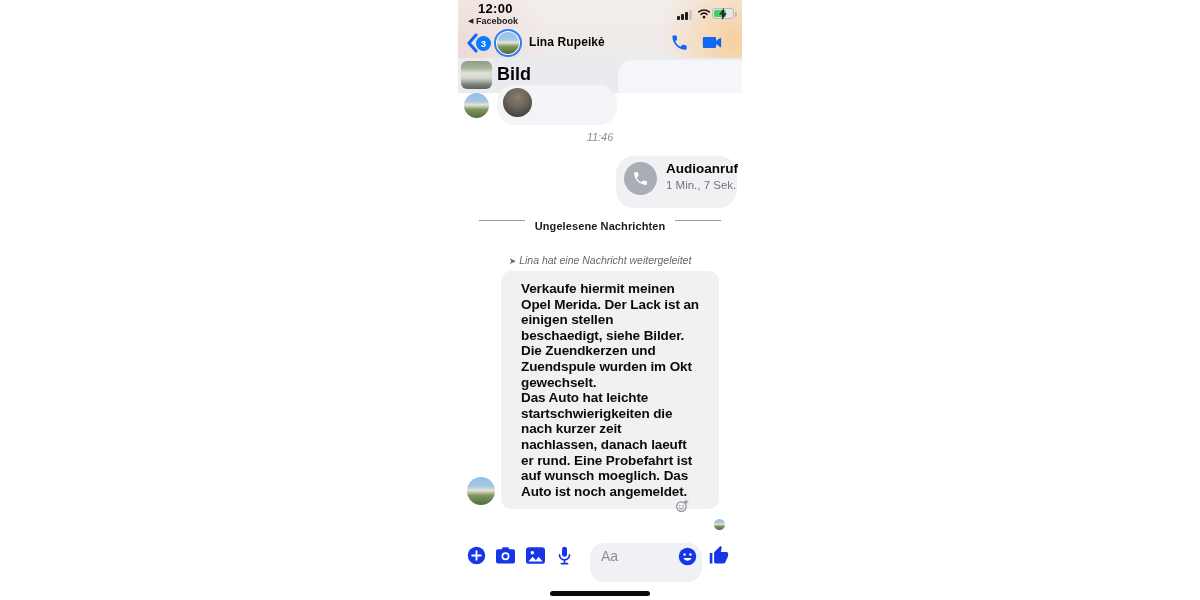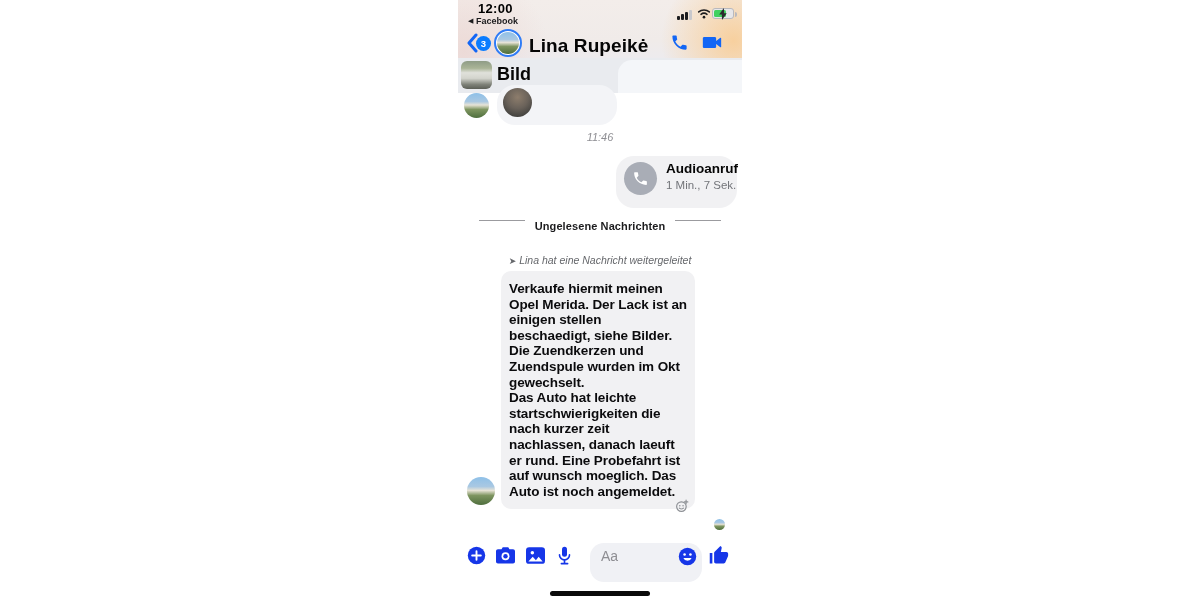--- a/index.html
+++ b/index.html
@@ -31,21 +31,21 @@
   .batt .nub { position:absolute; right:-3.5px; top:3px; width:2px; height:5px; background:#b9b9bd; border-radius:0 2px 2px 0; }
   .batt svg { position:absolute; left:5px; top:-1px; }
 
   
   .chev { position:absolute; left:8px; top:33px; }
   .badge { position:absolute; left:18px; top:36px; width:15px; height:15px; border-radius:50%;
     background:#0a7cff; color:#fff; font-size:9.5px; font-weight:700; text-align:center; line-height:15px; }
   .hdr-avatar { position:absolute; left:36px; top:29px; width:28px; height:28px; border-radius:50%;
     border:2px solid #2f7cf6; padding:1px; background:#fff; }
   .hdr-avatar .pic { width:100%; height:100%; border-radius:50%; }
-  .contact { position:absolute; left:71px; top:35px; font-size:19px; font-weight:700; color:#050505; letter-spacing:.1px; }
+  .contact { position:absolute; left:71px; top:35px; font-size:12px; font-weight:700; color:#050505; letter-spacing:.1px; }
   .call-btn { position:absolute; top:33px; }
   .call-btn.ph { left:212px; } .call-btn.vid { left:243px; }
 
   
   .landscape { background:linear-gradient(180deg,#8ec0e8 0%,#a9c8e2 34%,#e7e3d6 48%,#7e9560 66%,#4e6e3d 100%); }
   .avatar { border-radius:50%; }
   .car-thumb { position:absolute; left:3px; top:61px; width:31px; height:28px; border-radius:6px;
     background:linear-gradient(180deg,#8f9c86 0%,#aab497 26%,#e0e1db 42%,#d3d4cd 62%,#7e8178 84%,#5c5f57 100%); }
   .bild-label { position:absolute; left:39px; top:64px; font-size:18px; font-weight:700; color:#050505; }
   .row2-avatar { position:absolute; left:6px; top:93px; width:25px; height:25px; }
@@ -65,21 +65,21 @@
   
   .divider { position:absolute; left:0; right:0; top:220px; display:flex; align-items:flex-start; justify-content:center; gap:10px; }
   .divider .line { width:46px; height:1px; background:#9b9b9f; }
   .divider .txt { font-size:11px; font-weight:700; color:#1c1c1e; letter-spacing:.1px; }
 
   .fwd-note { position:absolute; left:0; right:0; top:254px; text-align:center; font-size:10.5px; color:#65676b;font-style:italic; }
   .fwd-note .arr { font-size:9px; margin-right:3px; }
 
   
   .msg-bubble { position:absolute; left:43px; top:271px; background:#f1f1f3; border-radius:10px;
-    padding:10px 8px; font-size:13.5px; line-height:15.6px; font-weight:700; color:#0b0b0d;
+    padding:10px 20px; font-size:13.5px; line-height:15.6px; font-weight:700; color:#0b0b0d;
     white-space:pre; letter-spacing:-.1px; }
   .msg-avatar { position:absolute; left:9px; top:477px; width:28px; height:28px; }
   .react-icon { position:absolute; left:217px; top:499px; }
   .seen-avatar { position:absolute; left:256px; top:519px; width:11px; height:11px; }
 
   
   .tool { position:absolute; top:546px; }
   .input-pill { position:absolute; left:132px; top:543px; width:112px; height:39px; border-radius:14px; background:#f0f1f5; }
   .input-pill input { position:absolute; left:11px; top:0; width:70px; height:26px; border:0; background:transparent;
     font-size:14px; color:#444; outline:none; font-family:inherit; }

